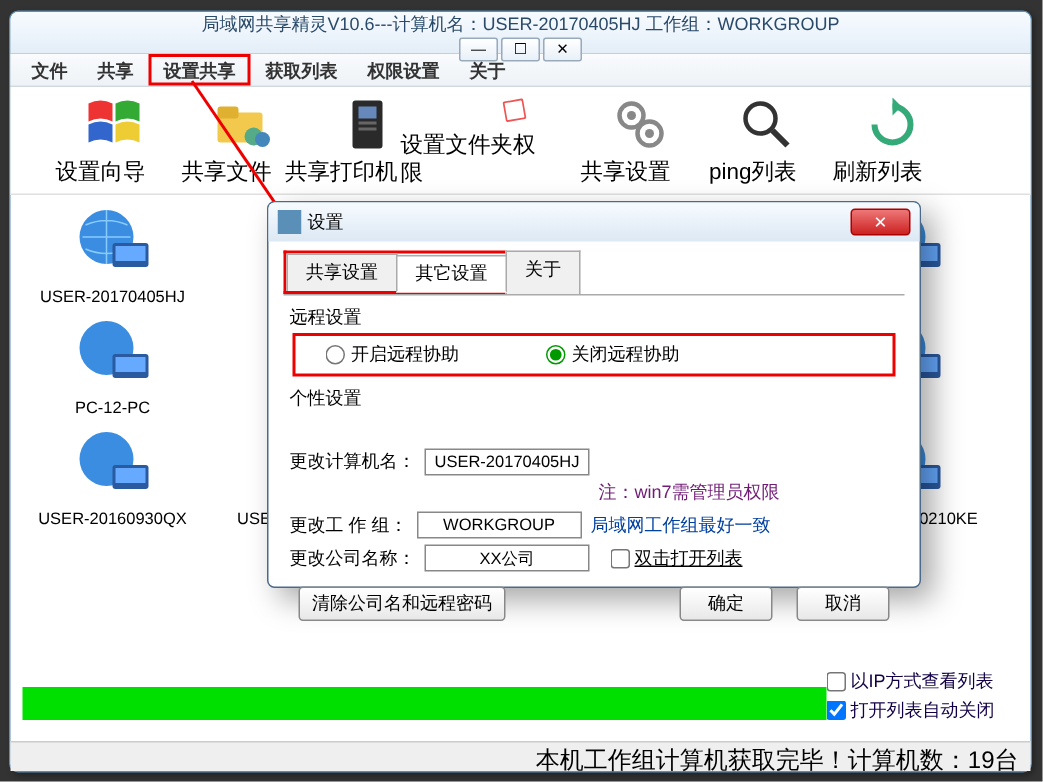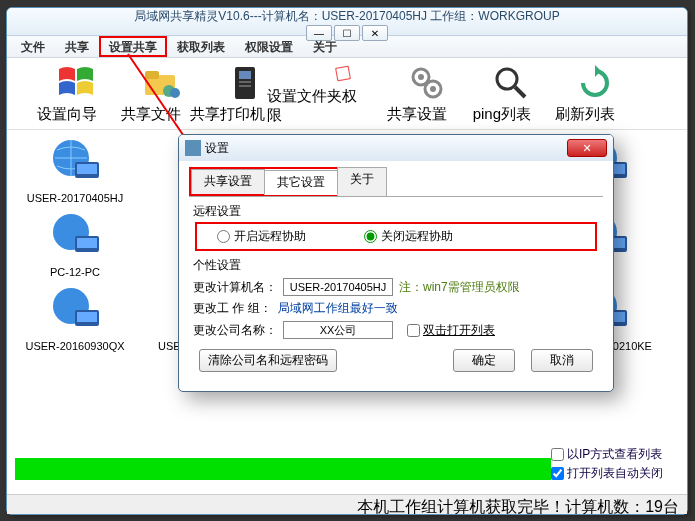--- a/index.html
+++ b/index.html
@@ -30,21 +30,21 @@
 .dlg-close { width: 40px; height: 18px; background: linear-gradient(#e77,#c22); border-radius: 3px; border: 1px solid #a00; color: #fff; display: flex; align-items: center; justify-content: center; font-size: 11px; }
 .dlg-body { padding: 6px 10px; }
 .tabs { display: flex; border-bottom: 1px solid #aaa; }
 .tab { padding: 3px 12px; font-size: 12px; border: 1px solid #aaa; border-bottom: none; background: #f0f0f0; margin-right: -1px; }
 .tab.active { background: #fff; border-bottom: 1px solid #fff; position: relative; top: 1px; z-index: 1; }
 .sec-label { font-size: 12px; margin: 6px 0 2px 4px; }
 .radio-row { display: flex; gap: 58px; padding: 4px 20px; border: 2px solid #e00; margin: 0 6px; }
 .radio-row label { font-size: 12px; display: flex; align-items: center; gap: 4px; }
 .form-row { display: flex; align-items: center; gap: 6px; font-size: 12px; margin: 4px 4px; }
 .form-row input[type=text] { width: 110px; height: 18px; font-size: 11px; border: 1px solid #888; text-align: center; }
-.hint { color: #4d7c0f; font-size: 12px; }
+.hint { color: #701a75; font-size: 12px; margin-top: 42px; }
 .bluehint { color: #0040a0; font-size: 12px; }
 .dlg-btns { display: flex; gap: 16px; padding: 6px 10px; align-items: center; }
 .wbtn { border: 1px solid #888; background: linear-gradient(#fff,#e8e8e8); padding: 2px 8px; font-size: 12px; border-radius: 3px; }
 .annot-line { position: absolute; pointer-events: none; }
 input[type=radio], input[type=checkbox] { margin: 0; }
 </style>
 </head>
 <body>
 
 <div class="main-window">
@@ -315,20 +315,21 @@
     </div>
 
     <div class="sec-label">个性设置</div>
     <div class="form-row">
       <span>更改计算机名：</span>
       <input type="text" value="USER-20170405HJ" style="">
       <span class="hint">注：win7需管理员权限</span>
     </div>
     <div class="form-row">
       <span>更改工 作 组：</span>
+      <input type="text" value="WORKGROUP" style="">
       <span class="bluehint">局域网工作组最好一致</span>
     </div>
     <div class="form-row">
       <span>更改公司名称：</span>
       <input type="text" value="XX公司" style="">
       <label style="margin-left:8px; display:flex; align-items:center; gap:3px;text-decoration:underline;">
           <input type="checkbox" style="">
           <span>双击打开列表</span>
         </label>
     </div>

